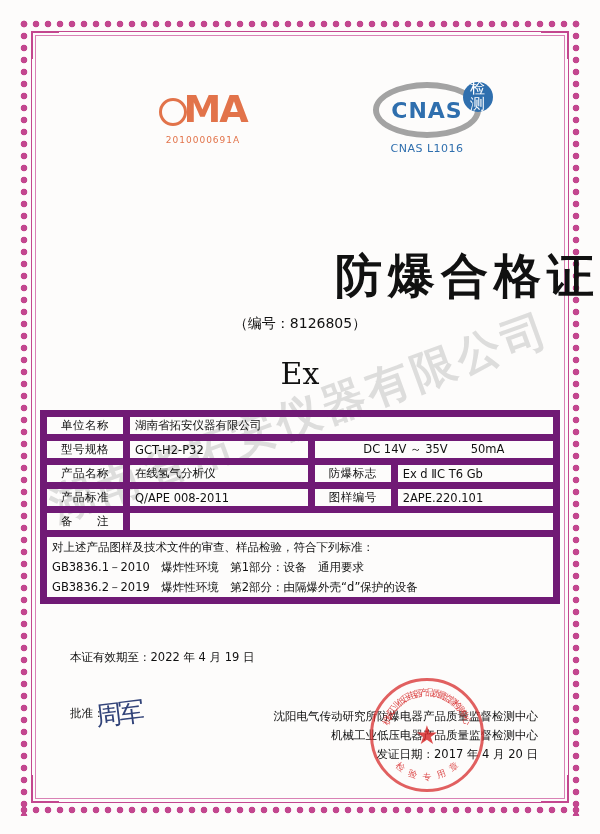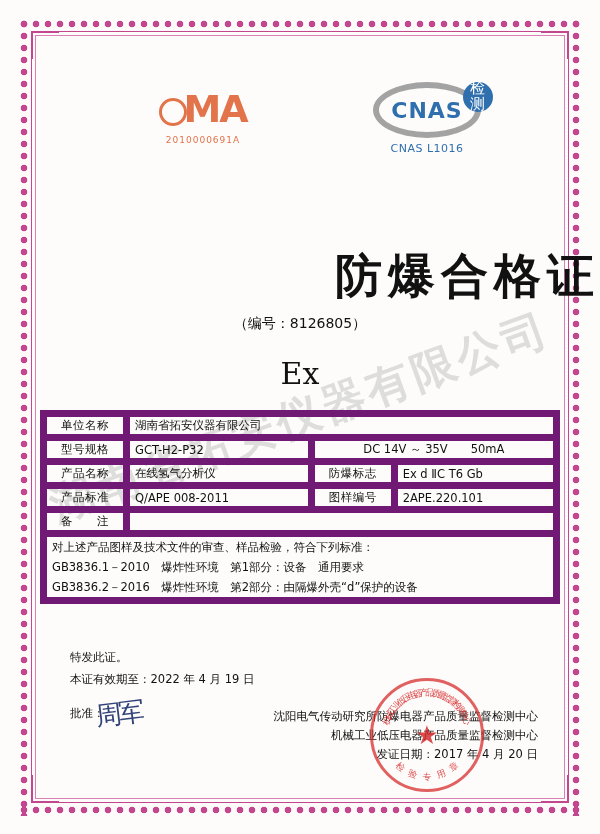--- a/index.html
+++ b/index.html
@@ -387,28 +387,27 @@
       <td class="val">2APE.220.101</td>
     </tr>
     <tr>
       <td class="lbl">备　　注</td>
       <td class="val" colspan="3"></td>
     </tr>
     <tr>
       <td class="note-cell" colspan="4">
         <div>对上述产品图样及技术文件的审查、样品检验，符合下列标准：</div>
         <div>GB3836.1－2010　爆炸性环境　第1部分：设备　通用要求</div>
-        <div>GB3836.2－2016　爆炸性环境　第2部分：由隔爆外壳“d”保护的设备</div>
+        <div>GB3836.2－2019　爆炸性环境　第2部分：由隔爆外壳“d”保护的设备</div>
       </td>
     </tr>
   </tbody>
     </table>
 
   <div class="bottom-block">
-    <div>特发此证。</div>
     <div>本证有效期至：2022 年 4 月 19 日</div>
   </div>
 
   <div class="approve-row">
     <span>批准：</span>
   </div>
   <div class="sign">周军</div>
 
   <div class="issuer">
     <div>沈阳电气传动研究所防爆电器产品质量监督检测中心</div>

